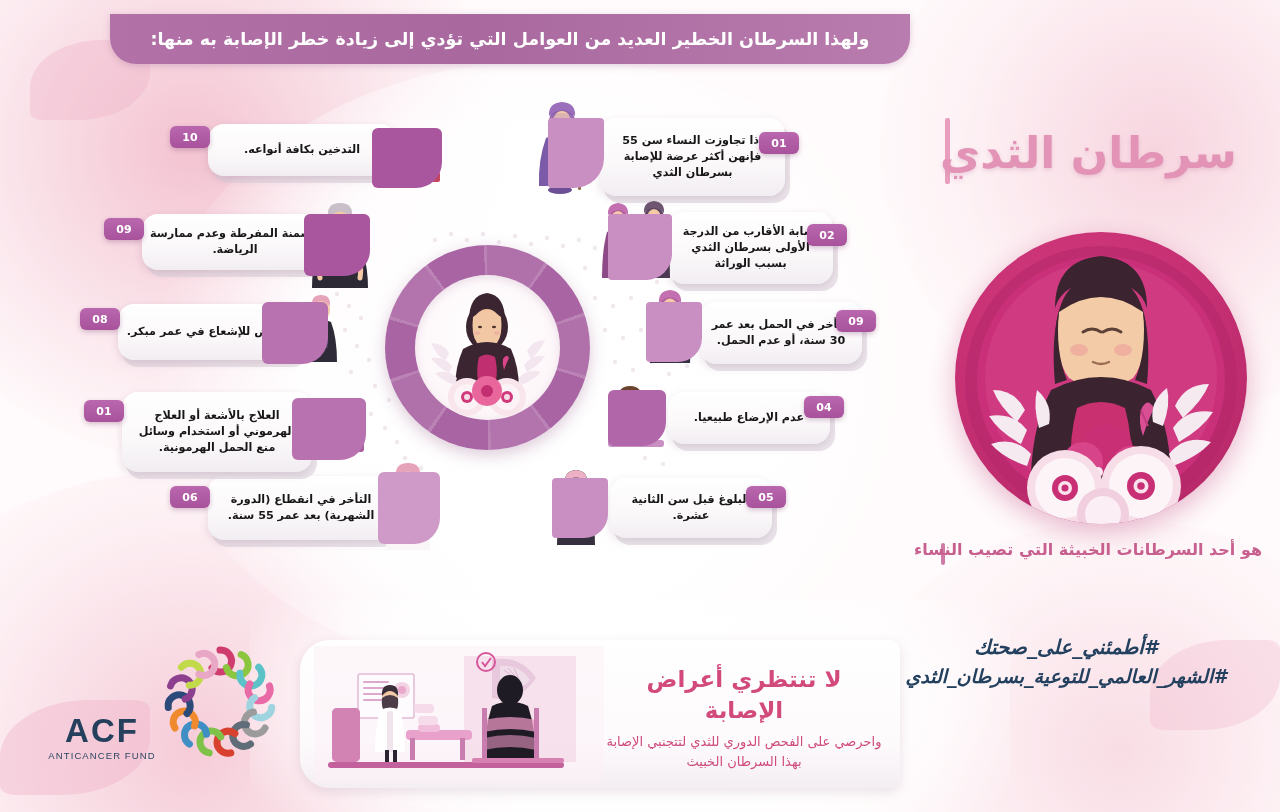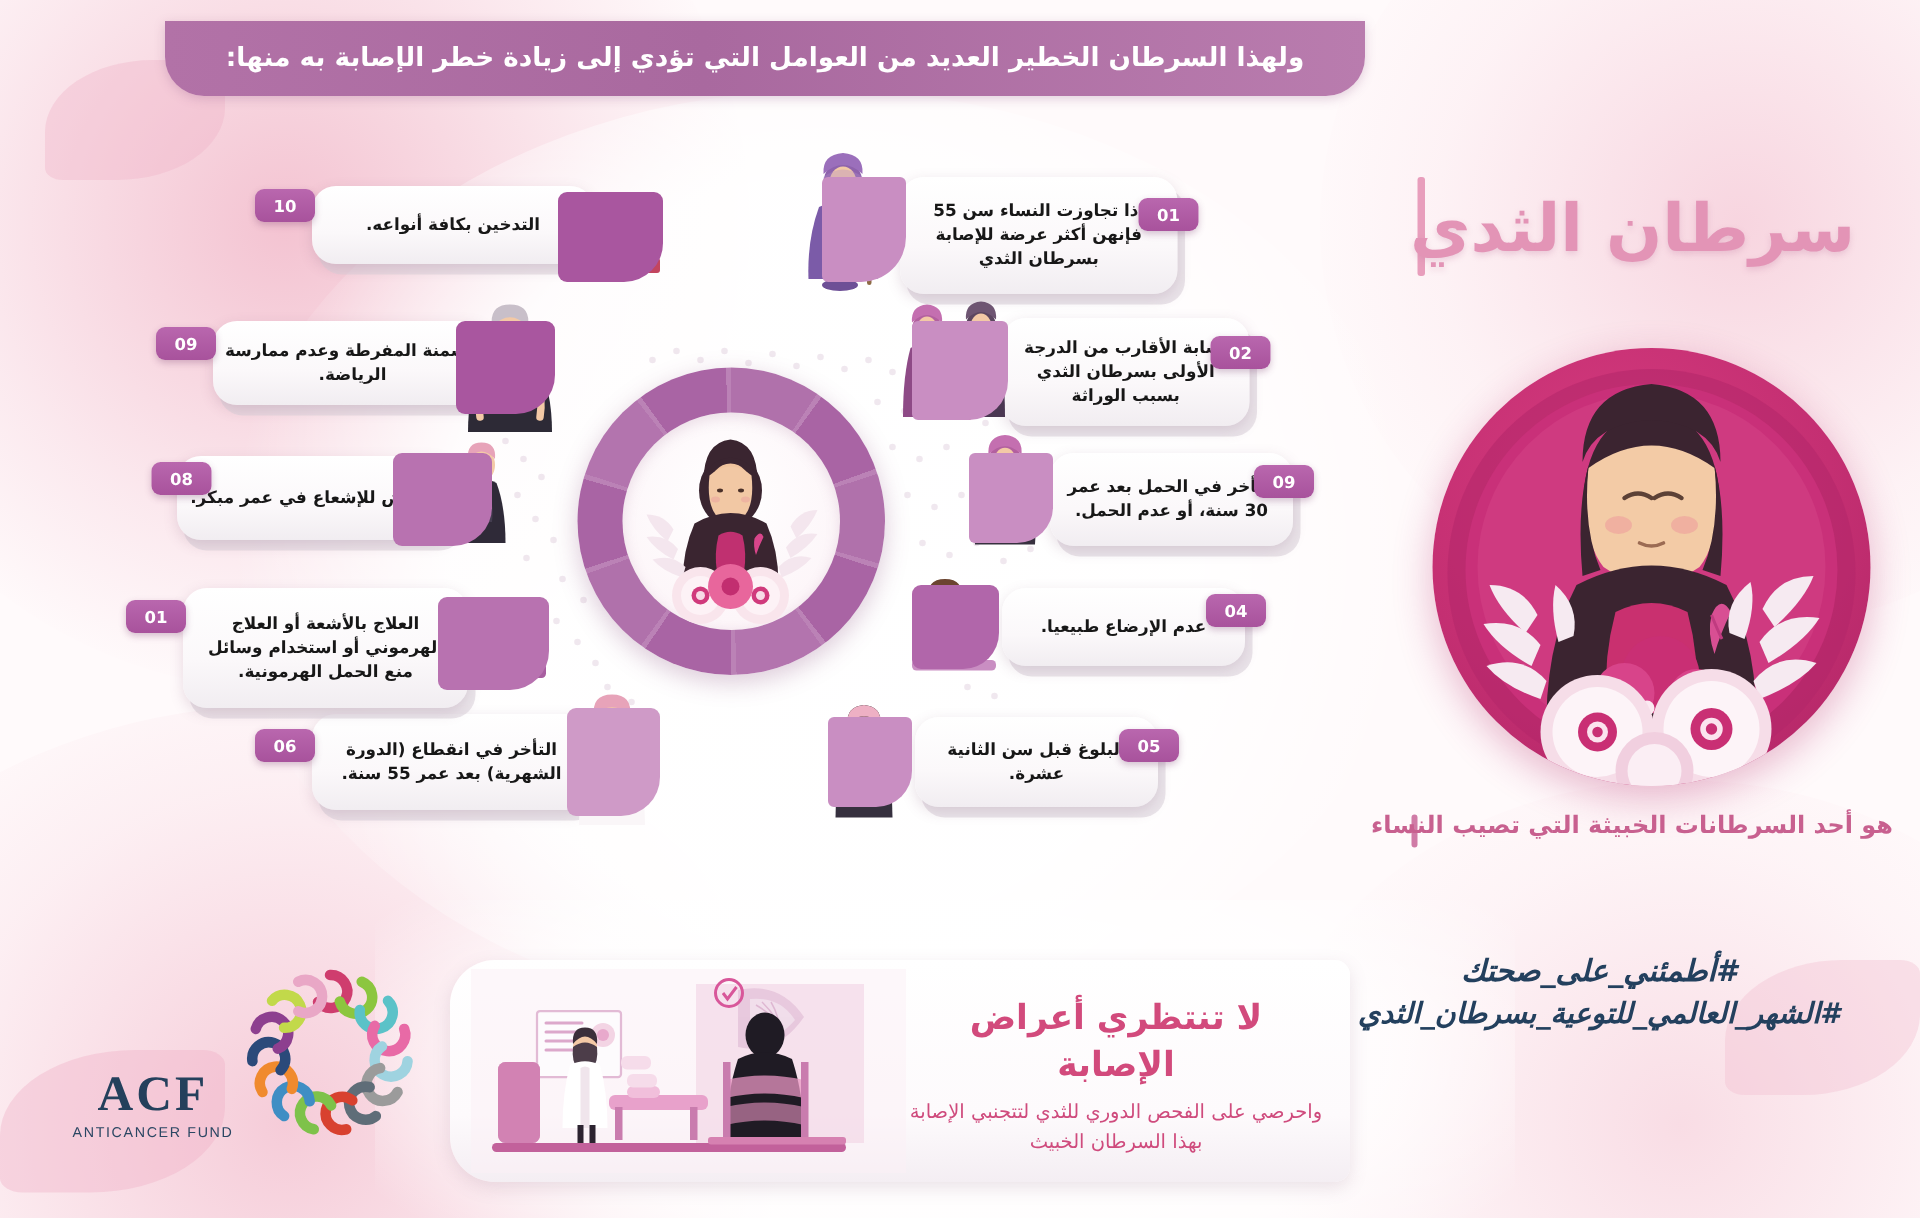--- a/index.html
+++ b/index.html
@@ -107,21 +107,21 @@
   .bb-art{position:absolute;left:14px;top:6px;width:290px;height:136px;}
   .bb-text{position:absolute;right:16px;top:24px;width:280px;direction:rtl;text-align:center;}
   .bb-h{color:#d24a7c;font-size:23px;font-weight:bold;line-height:1.35;}
   .bb-p{color:#cf4b7d;font-size:13px;font-weight:normal;line-height:1.55;margin-top:6px;}
 
   
   .logo{position:absolute;left:38px;top:624px;width:250px;height:170px;}
   .logo-ar{position:absolute;left:8px;top:8px;width:112px;direction:rtl;text-align:right;
     color:#2b4763;font-size:18px;font-weight:bold;line-height:1.32;letter-spacing:1px;}
   .logo-acf{position:absolute;left:8px;top:88px;width:112px;text-align:center;color:#24405c;
-    font-size:33px;font-weight:bold;letter-spacing:2px;font-family:Liberation Serif, serif;}
+    font-size:33px;font-weight:bold;letter-spacing:2px;font-family:Liberation Sans, sans-serif;}
   .logo-acf-sub{position:absolute;left:0px;top:126px;width:128px;text-align:center;color:#2b4763;
     font-size:9.5px;letter-spacing:1.1px;font-family:"Liberation Sans",sans-serif;}
 </style>
 </head>
 <body>
 
 <div id="stage">
 
   <div class="bg-base"></div>
   <div class="bg-wash-tl"></div>
@@ -443,21 +443,21 @@
       <rect x="14" y="52" width="18" height="6" rx="2" fill="#e7e1ee"></rect>
       <rect x="38" y="52" width="18" height="6" rx="2" fill="#e7e1ee"></rect>
     </svg>
   </div>
 
   <div class="card" style="left:118px;top:304px;width:186px;height:56px;">
     <div class="shadowcard"></div>
     <div class="body">
       <div class="txt">التعرض للإشعاع في عمر مبكر.</div>
     </div>
-    <div class="badge" style="left:-38px;top:4px;margin-left:21px;">08</div>
+    <div class="badge" style="left:-38px;top:4px;">08</div>
   </div>
   <div style="position:absolute;left:258px;top:292px;width:82px;height:82px;">
     <div style="position:absolute;left:4px;top:10px;width:66px;height:62px;background:#b872b0;border-radius:6px 6px 26px 6px;"></div>
     <svg viewBox="0 0 82 82" width="82" height="82">
       <circle cx="30" cy="42" r="17" fill="#1a1a1a"></circle>
       <circle cx="30" cy="42" r="16" fill="#f5c518"></circle>
       <g fill="#1a1a1a">
         <path d="M30 42 L30 26 A16 16 0 0 1 43.8 34 Z"></path>
         <path d="M30 42 L43.8 50 A16 16 0 0 1 16.2 50 Z"></path>
         <path d="M30 42 L16.2 34 A16 16 0 0 1 30 26 Z" opacity="0"></path>

